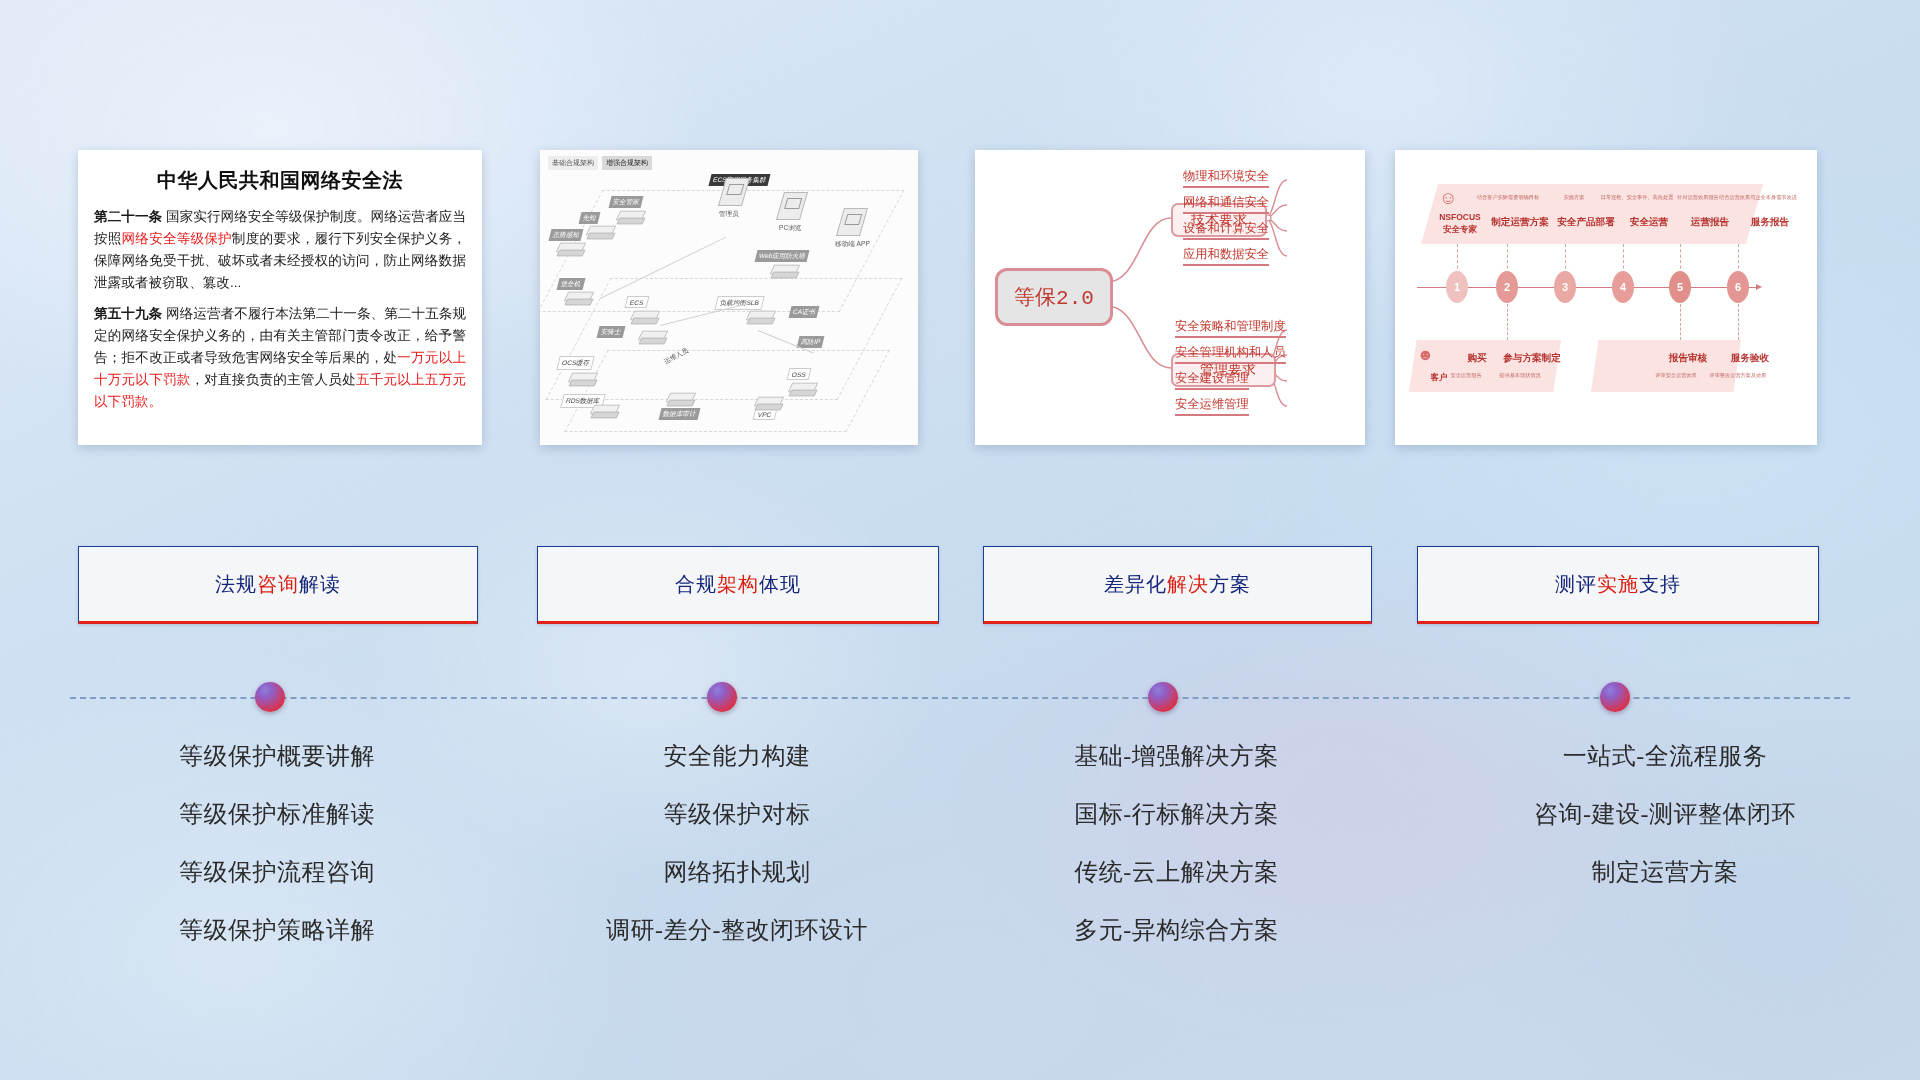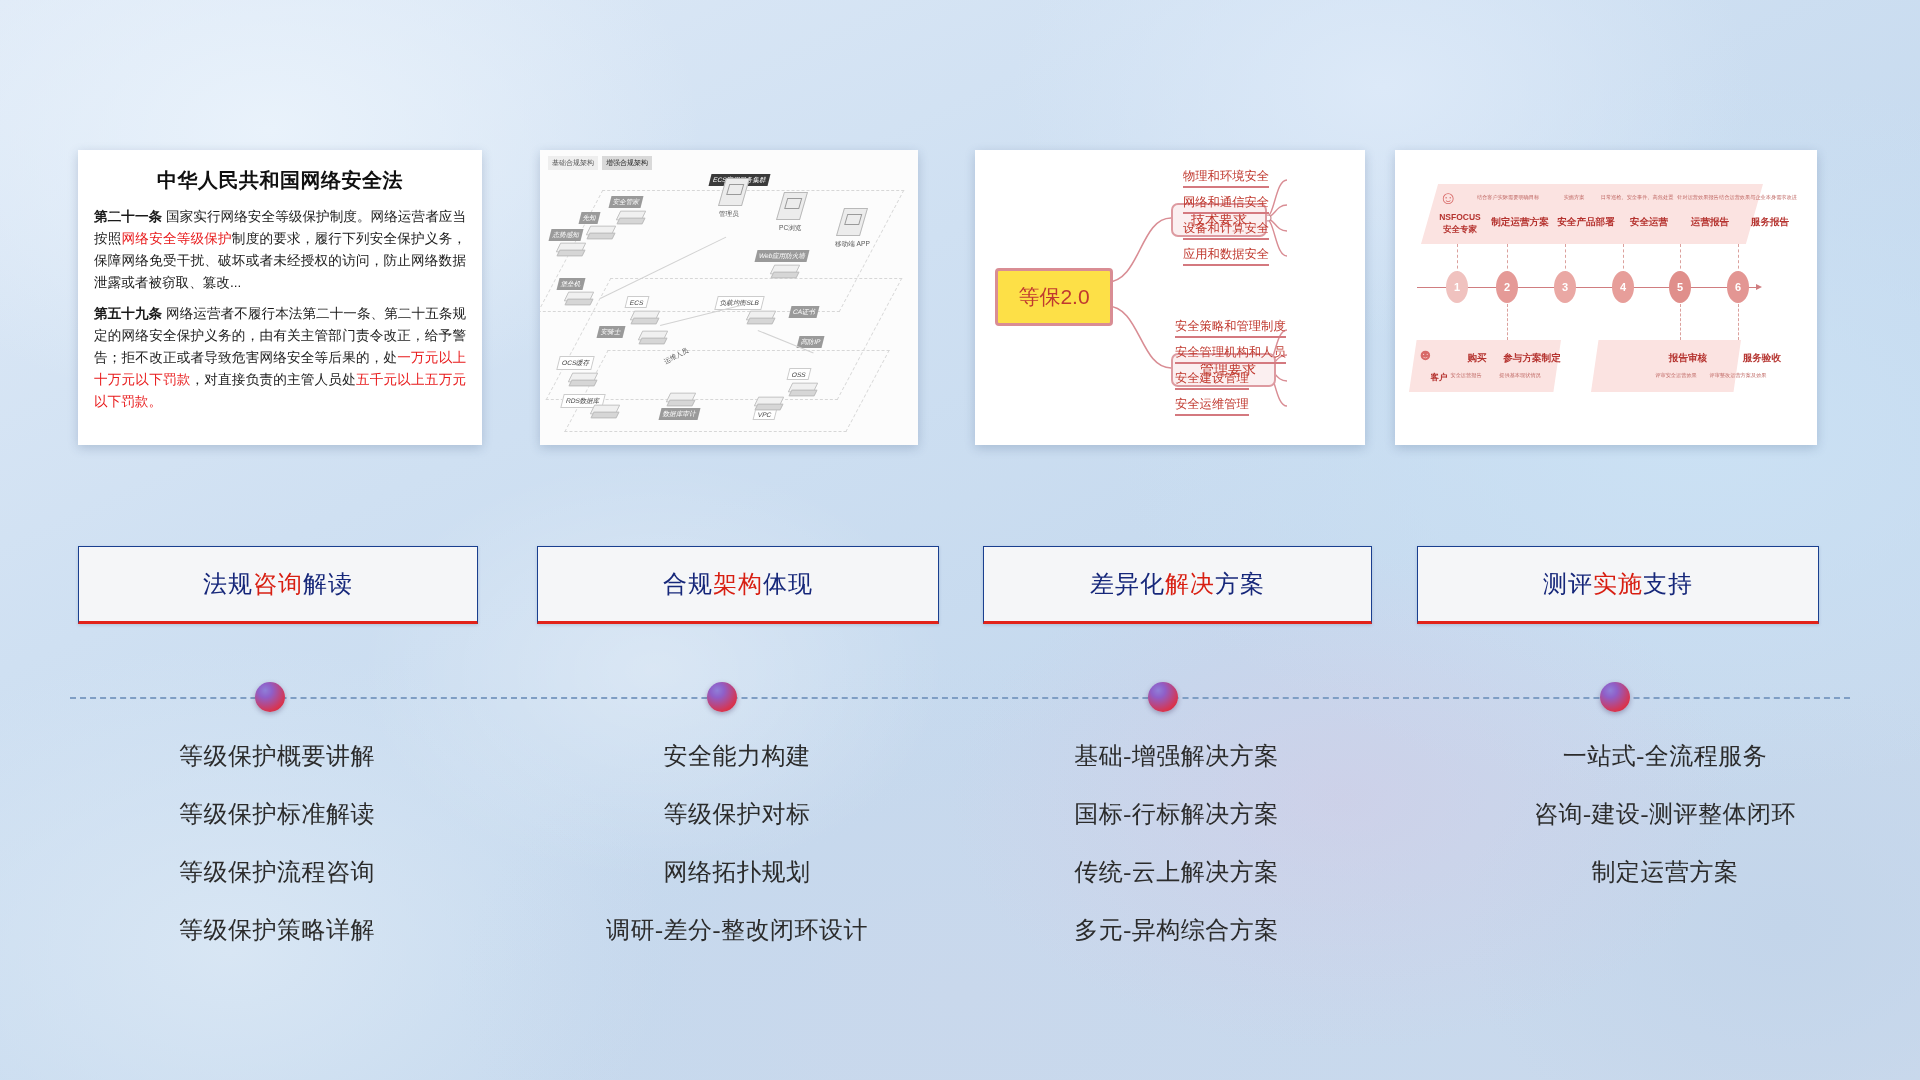--- a/index.html
+++ b/index.html
@@ -71,23 +71,23 @@
   .tag.pl{background:none;color:#555;transform:none;}
   .srv{position:absolute;width:22px;height:26px;background:#ececec;border:1px solid #b9b9b9;
        transform:skewX(-16deg);}
   .srv:after{content:"";position:absolute;left:4px;top:5px;width:13px;height:9px;border:1px solid #9a9a9a;}
   .ln{position:absolute;background:#d2d2d2;height:1px;transform-origin:0 0;}
 
   
   .mm{position:relative;width:100%;height:100%;background:#fff;}
   .mm .root{
     position:absolute;left:20px;top:118px;width:112px;height:52px;
-    border:3px solid #d98d94;border-radius:4px;background:#fde047;
+    border:3px solid #d98d94;border-radius:12px;background:#e5e5e5;
     display:flex;align-items:center;justify-content:center;
-    color:#c0392f;font-size:21px;font-family:Liberation Sans, sans-serif;
+    color:#c0392f;font-size:21px;font-family:Liberation Mono, monospace;
   }
   .mm .brnode{
     position:absolute;width:92px;height:30px;border:2px solid #dd9aa0;border-radius:7px;
     background:#fbeff0;display:flex;align-items:center;justify-content:center;
     color:#c0392f;font-size:14px;font-family:"Liberation Serif","DejaVu Serif",serif;
   }
   .mm .leaf{
     position:absolute;color:#c0392f;font-size:12.3px;white-space:nowrap;
     font-family:"Liberation Serif","DejaVu Serif",serif;
     border-bottom:2px solid #d4797f;padding-bottom:1px;
@@ -115,21 +115,21 @@
   .rm .lead{position:absolute;border-left:1px dashed #dba09c;}
   .rm .icon{position:absolute;color:#d86a68;}
 
   
   .hdr{
     position:absolute;height:74px;background:#f5f6f8;
     border:1.6px solid #1a3f8f;border-bottom:3px solid #e2231a;
     box-shadow:0 1px 3px rgba(30,60,110,.18);
     display:flex;align-items:center;justify-content:center;
   }
-  .hdr .t{font-size:24px;letter-spacing:1px;
+  .hdr .t{font-size:20px;letter-spacing:1px;
     font-family:Liberation Serif, serif;}
   .hdr .t .b{color:#16277a;}
   .hdr .t .r{color:#d81f12;}
   .h1{left:78px;top:546px;width:398px;}
   .h2{left:537px;top:546px;width:400px;}
   .h3{left:983px;top:546px;width:387px;}
   .h4{left:1417px;top:546px;width:400px;}
 
   
   .tl{position:absolute;left:70px;top:697px;width:1780px;height:2px;
@@ -366,21 +366,21 @@
 
       <div class="lab" style="left:50px;top:202px;width:40px;">购买</div>
       <div class="sub" style="left:48px;top:222px;width:46px;">安全运营报告</div>
 
       <div class="lab" style="left:90px;top:202px;width:70px;">参与方案制定</div>
       <div class="sub" style="left:90px;top:222px;width:70px;">提供基本现状情况</div>
 
       <div class="lab" style="left:250px;top:202px;width:62px;">报告审核</div>
       <div class="sub" style="left:246px;top:222px;width:70px;">评审安全运营效果</div>
 
-      <div class="lab" style="left:312px;top:202px;width:62px;text-align:right;">服务验收</div>
+      <div class="lab" style="left:312px;top:202px;width:62px;">服务验收</div>
       <div class="sub" style="left:306px;top:222px;width:74px;">评审整改运营方案及效果</div>
     </div>
   </div>
 </div>
 
 <div class="hdr h1">
   <div class="t">
     <span class="b">法规</span><span class="r">咨询</span><span class="b">解读</span>
   </div>
 </div>

